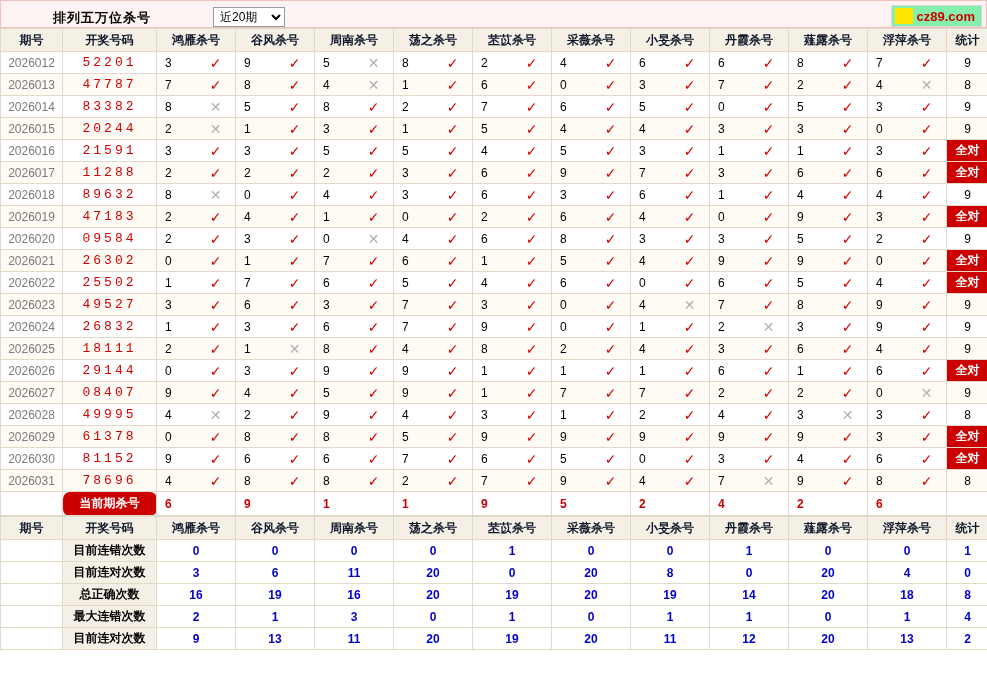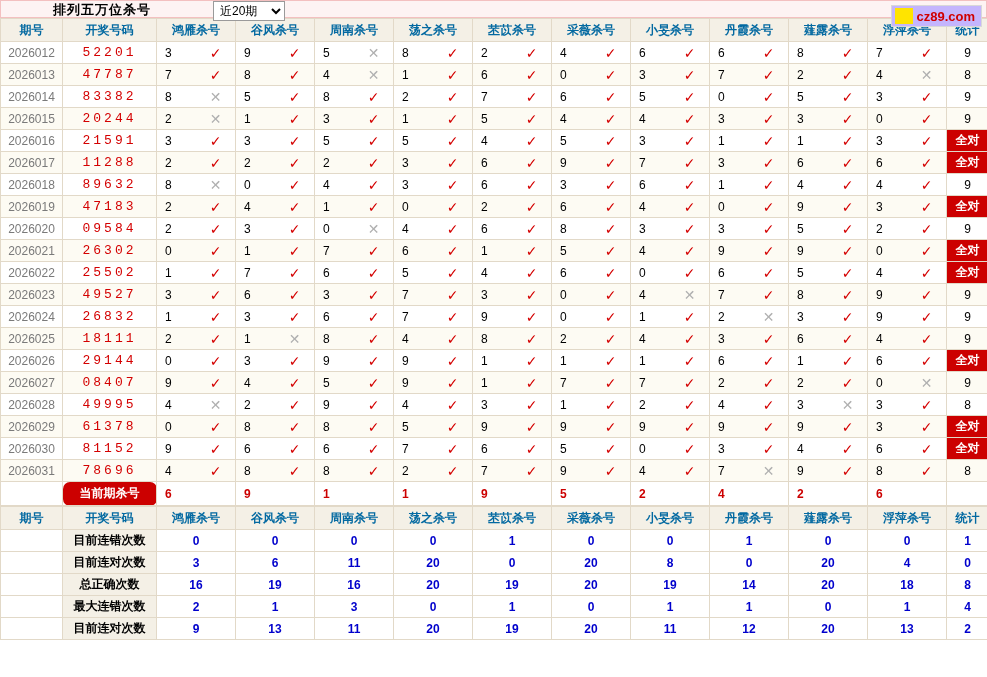--- a/index.html
+++ b/index.html
@@ -1,31 +1,31 @@
 <!DOCTYPE html>
 <html><head>
 <meta charset="utf-8">
 <style>
   html,body{margin:0;padding:0;background:#fff;}
   body{font-family:"Liberation Sans","DejaVu Sans",sans-serif;font-size:12px;color:#000;}
   #page{width:987px;height:677px;position:relative;overflow:hidden;background:#fff;}
 
   
-  .topbar{height:18px;border:1px solid #f3c0c0;background:#fdf3f3;display:flex;align-items:flex-start;position:relative;box-sizing:border-box;}
+  .topbar{height:28px;border:1px solid #f3c0c0;background:#fdf3f3;display:flex;align-items:flex-end;position:relative;box-sizing:border-box;}
   .topbar .title{font-weight:bold;font-size:13px;color:#000;margin-left:52px;letter-spacing:1px;}
   .topbar .selwrap{margin-left:62px;}
   .topbar select{font-family:"Liberation Sans",sans-serif;font-size:12px;padding:1px 2px;border:1px solid #9a9a9a;background:#fff;width:72px;}
-  .logo{position:absolute;right:4px;top:4px;height:20px;display:flex;align-items:center;border:1px solid #d8d8d8;background:#c4b5fd;}
+  .logo{position:absolute;right:4px;top:4px;height:20px;display:flex;align-items:center;border:1px solid #d8d8d8;background:#86efac;}
   .logo .sq{width:18px;height:16px;background:#ffe400;margin:0 3px;}
   .logo .txt{font-weight:bold;font-size:13px;color:#d00000;padding-right:6px;font-family:"Liberation Sans",sans-serif;}
 
   
   table{border-collapse:collapse;table-layout:fixed;width:987px;}
   th,td{border:1px solid #e2d9c8;padding:0;font-size:12px;text-align:center;vertical-align:middle;height:21px;}
-  thead th{background:#f4f0e6;font-weight:bold;color:#0369a1;height:22px;font-family:Liberation Mono, monospace;}
+  thead th{background:#f4f0e6;font-weight:bold;color:#0f172a;height:22px;font-family:Liberation Mono, monospace;}
   .col-issue{width:62px;}
   .col-code{width:94px;}
   .col-kill{width:79px;}
   .col-stat{width:42px;}
 
   tbody tr td{background:#fff;}
   tbody tr.alt td{background:#fdfbf3;}
   td.issue{color:#7a7a7a;font-size:12px;}
   td.code{color:#d40000;letter-spacing:3px;font-family:"Liberation Mono","DejaVu Sans Mono",monospace;font-size:13px;}
   td.stat{color:#000;}

